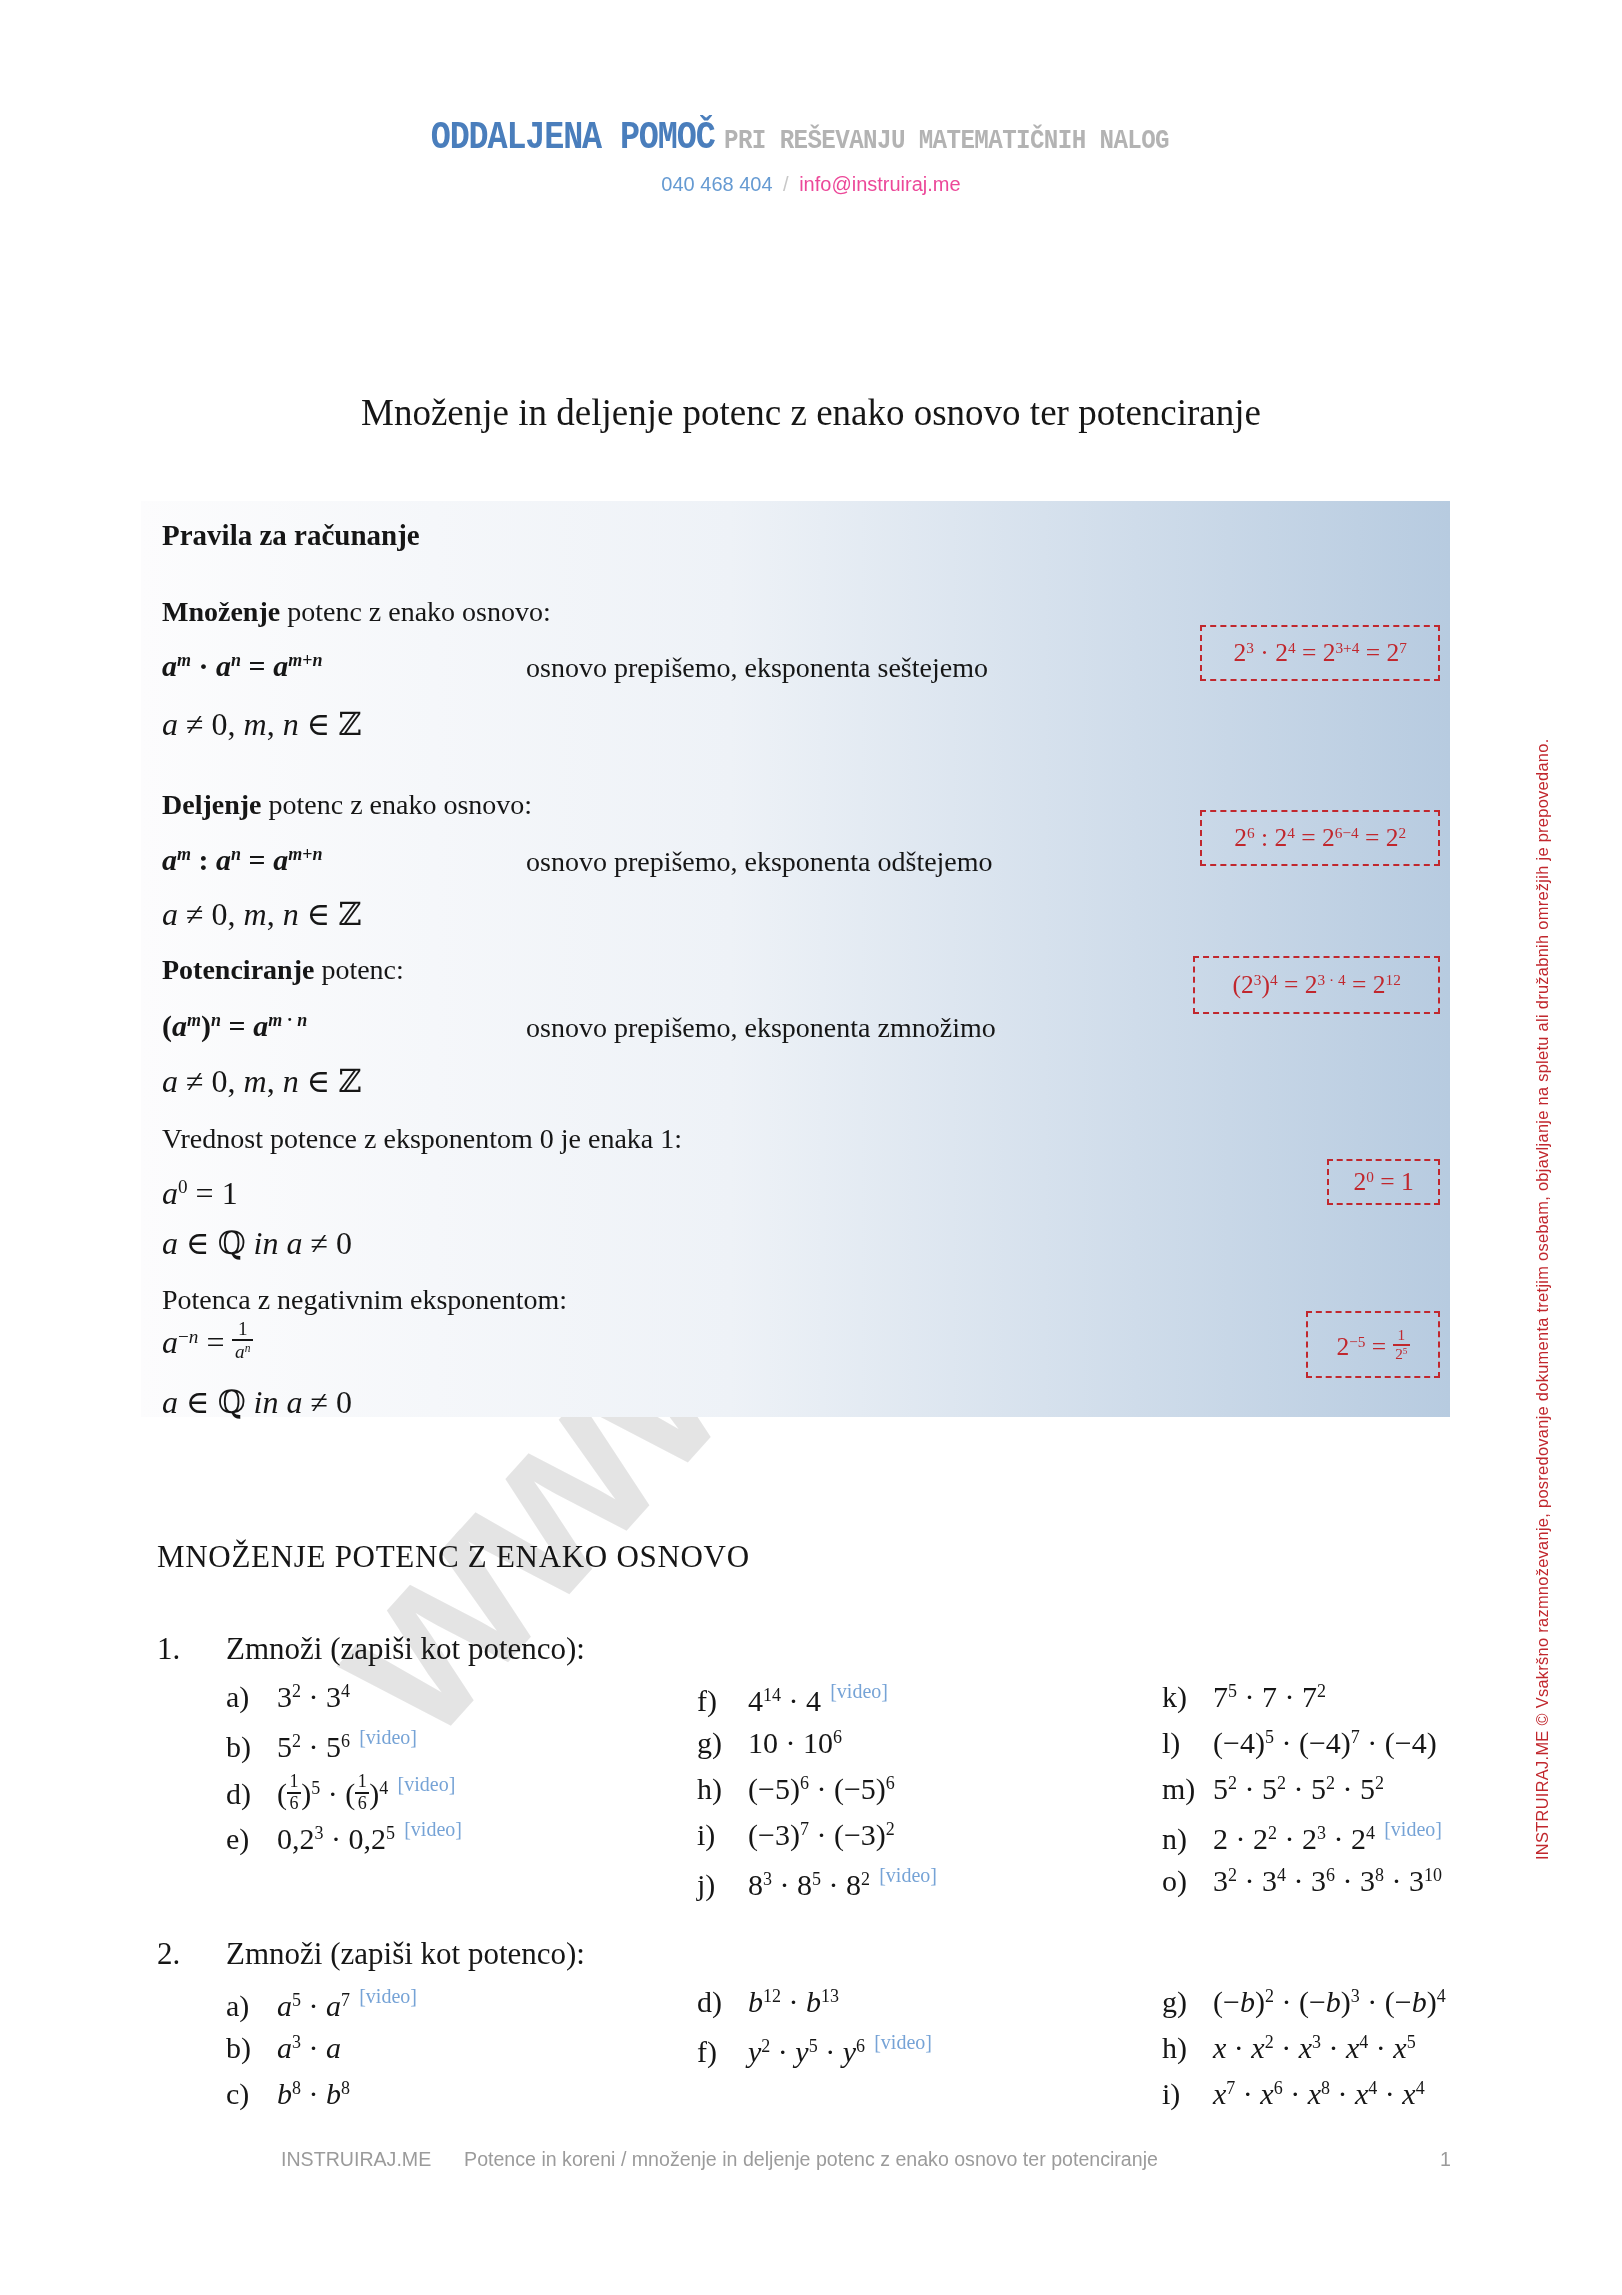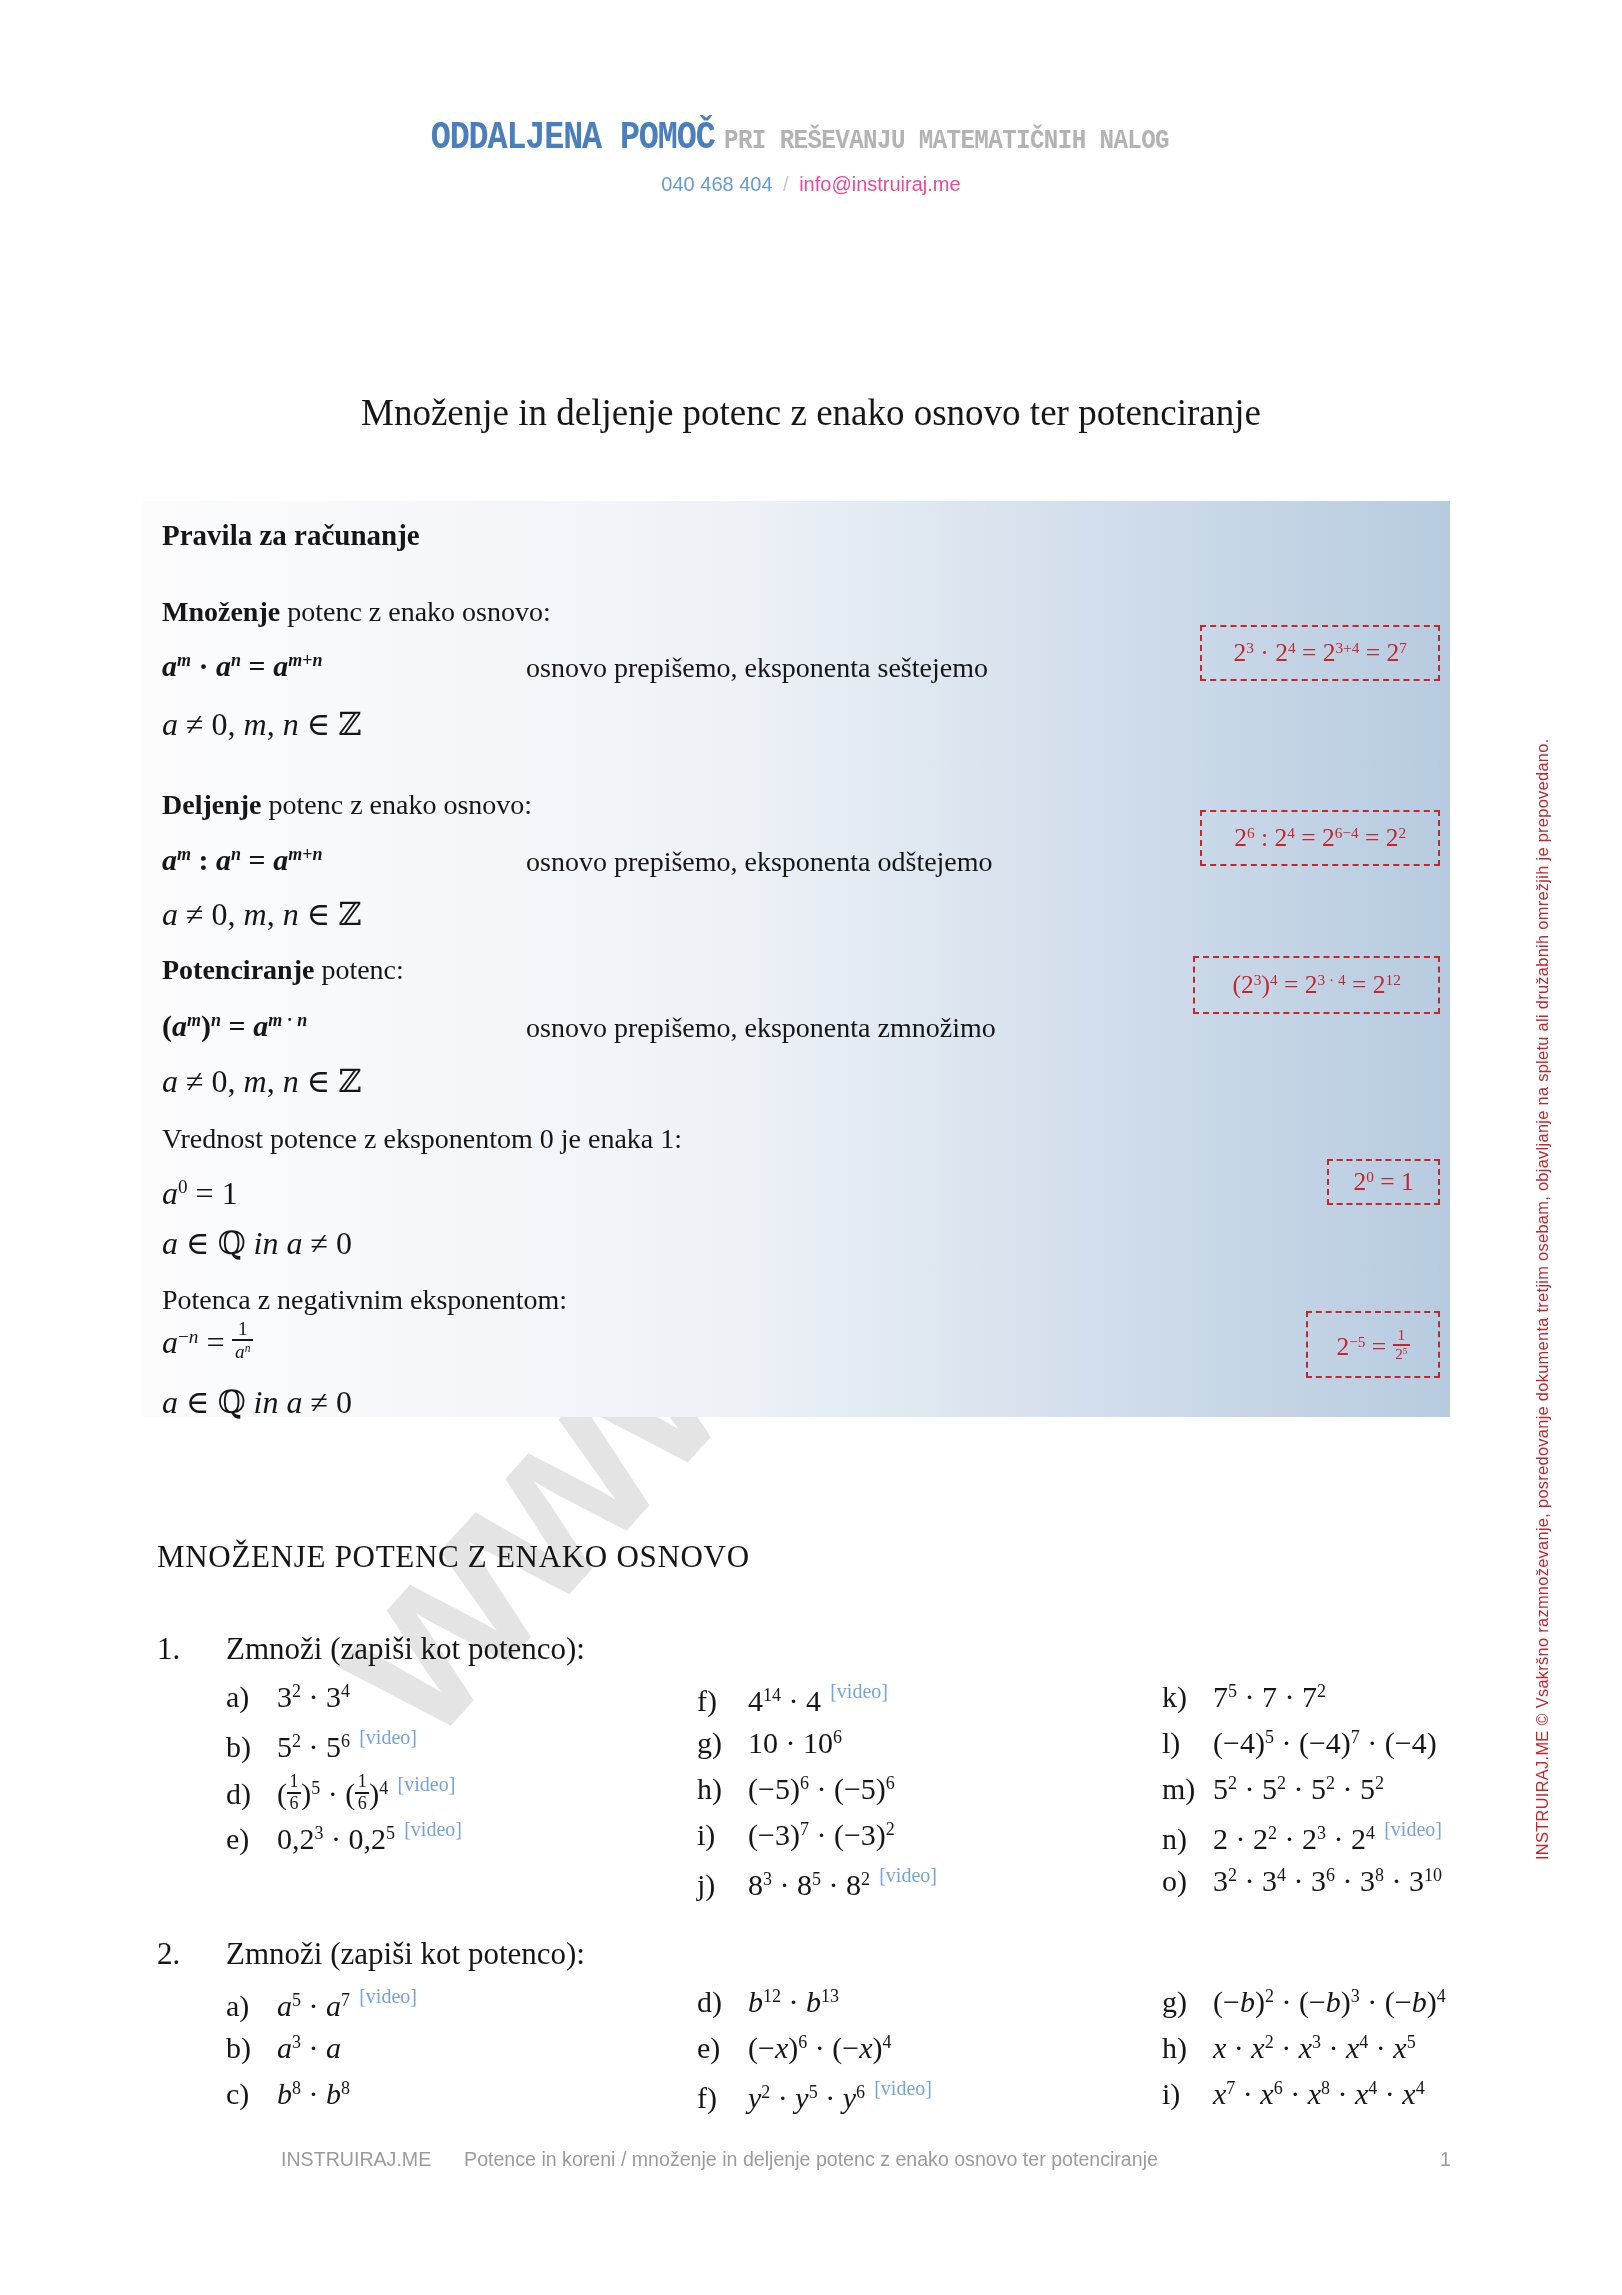--- a/index.html
+++ b/index.html
@@ -181,21 +181,20 @@
       <span>Zmnoži (zapiši kot potenco):</span>
     </div>
     <div class="cols">
       <div class="col1">
         <div class="item"><span class="lbl">a)</span><span class="m"><i>a</i><sup>5</sup> · <i>a</i><sup>7</sup></span><span class="video">[video]</span></div>
         <div class="item"><span class="lbl">b)</span><span class="m"><i>a</i><sup>3</sup> · <i>a</i></span></div>
         <div class="item"><span class="lbl">c)</span><span class="m"><i>b</i><sup>8</sup> · <i>b</i><sup>8</sup></span></div>
       </div>
       <div class="col2">
         <div class="item"><span class="lbl">d)</span><span class="m"><i>b</i><sup>12</sup> · <i>b</i><sup>13</sup></span></div>
-        <div class="item"><span class="lbl">e)</span><span class="m">(−<i>x</i>)<sup>6</sup> · (−<i>x</i>)<sup>4</sup></span></div>
         <div class="item"><span class="lbl">f)</span><span class="m"><i>y</i><sup>2</sup> · <i>y</i><sup>5</sup> · <i>y</i><sup>6</sup></span><span class="video">[video]</span></div>
       </div>
       <div class="col3">
         <div class="item"><span class="lbl">g)</span><span class="m">(−<i>b</i>)<sup>2</sup> · (−<i>b</i>)<sup>3</sup> · (−<i>b</i>)<sup>4</sup></span></div>
         <div class="item"><span class="lbl">h)</span><span class="m"><i>x</i> · <i>x</i><sup>2</sup> · <i>x</i><sup>3</sup> · <i>x</i><sup>4</sup> · <i>x</i><sup>5</sup></span></div>
         <div class="item"><span class="lbl">i)</span><span class="m"><i>x</i><sup>7</sup> · <i>x</i><sup>6</sup> · <i>x</i><sup>8</sup> · <i>x</i><sup>4</sup> · <i>x</i><sup>4</sup></span></div>
       </div>
     </div>
   </div>
 

